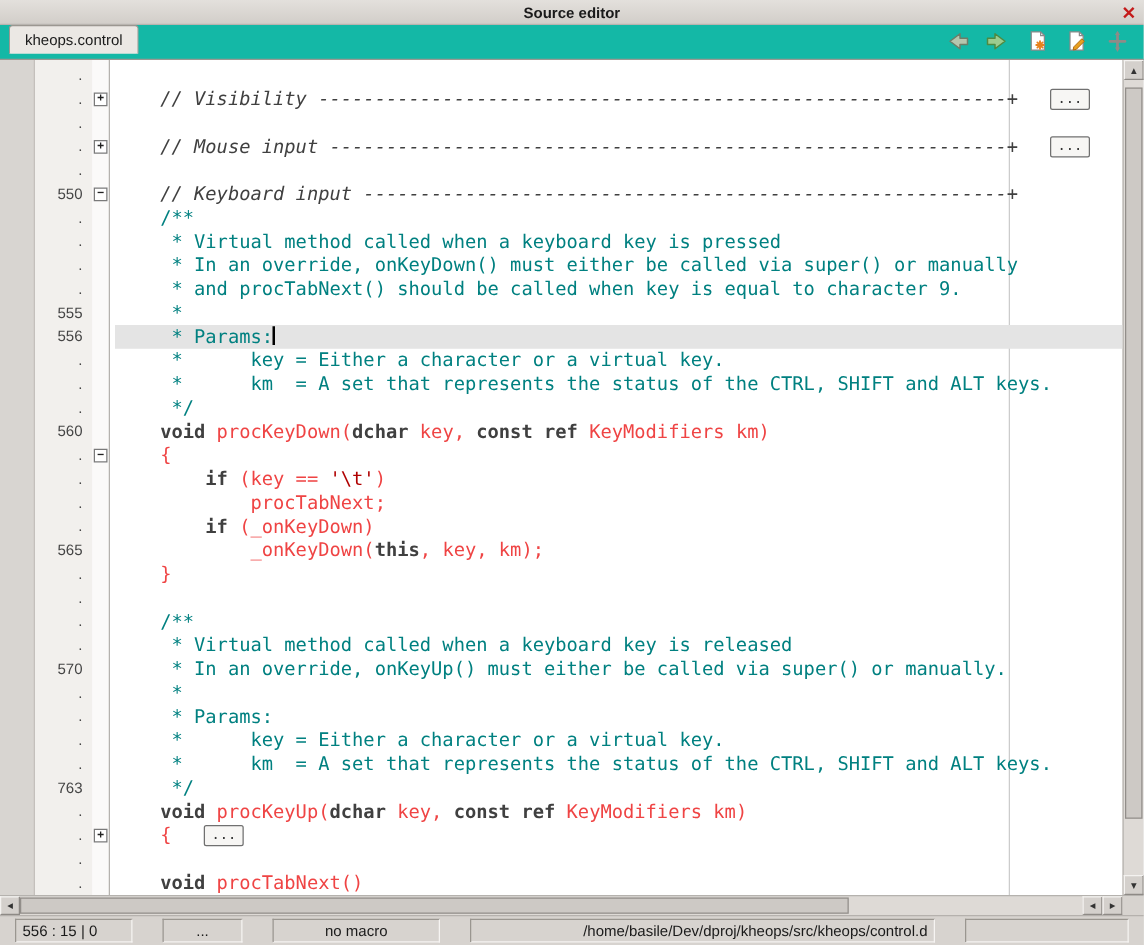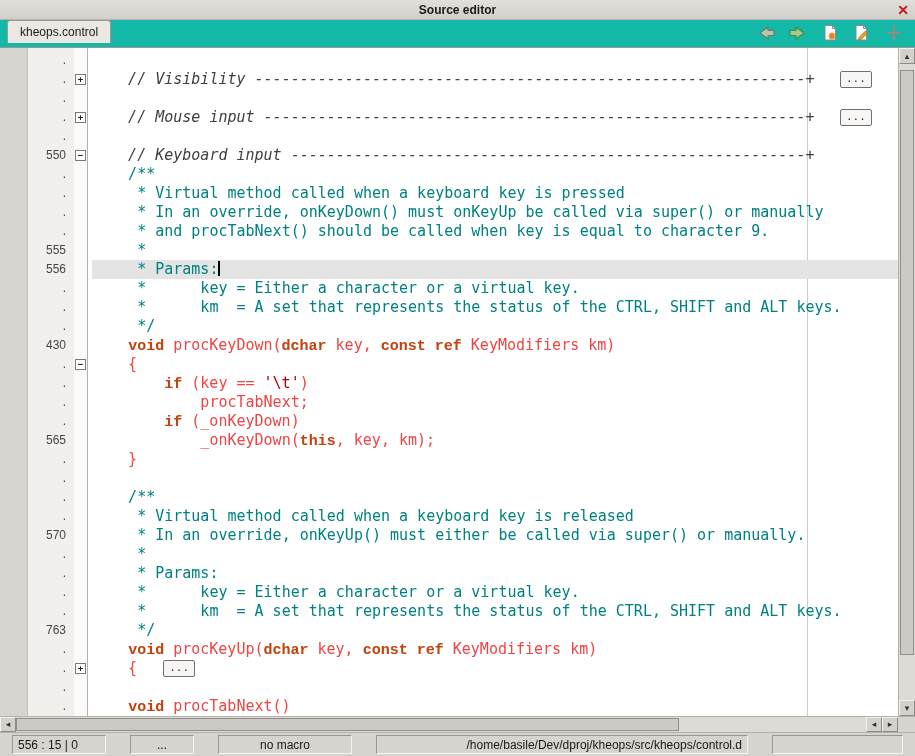--- a/index.html
+++ b/index.html
@@ -24,21 +24,21 @@
   .gutter-row{height:19px;line-height:19px;padding-right:8px;}
   .fold-margin{flex:0 0 14px;background:#fbfaf9;border-right:1px solid #b5b2ae;box-sizing:border-box;padding-top:3px;}
   .fold-row{height:19px;position:relative;}
   .fold-marker{position:absolute;left:1px;top:4px;width:9px;height:9px;border:1px solid #7a7a7a;background:#fff;color:#222;font:bold 9px/9px "DejaVu Sans Mono",monospace;text-align:center;box-sizing:content-box;}
   .code-area{flex:1 1 auto;position:relative;padding:3px 0 0 4px;box-sizing:border-box;overflow:hidden;font:15px/19px "DejaVu Sans Mono",monospace;color:#000;}
   .margin-line{position:absolute;left:719px;top:0;bottom:0;width:1px;background:#ccc;z-index:0;}
   .code-line{height:19px;white-space:pre;position:relative;z-index:1;}
   .code-line.current{background:#e4e4e4;}
   .tok-c{color:#404040;font-style:italic;}
   .tok-d{color:#008080;}
-  .tok-k{color:#c2410c;font-weight:bold;font-family:Liberation Mono, monospace;}
+  .tok-k{color:#404040;font-weight:bold;}
   .tok-s{color:#b00000;}
   .tok-t{color:#ef4444;}
   .caret{display:inline-block;width:2px;height:15px;background:#000;vertical-align:-2px;}
   .foldbox{display:inline-block;border:1px solid #707070;border-radius:2px;background:#f7f6f4;color:#333;font:11px/11px "DejaVu Sans Mono",monospace;padding:1px 5px 3px;vertical-align:2px;}
   .foldbox.right{position:absolute;left:748px;top:1px;}
   .foldbox.inline{margin-left:26px;}
 
   
   .vscroll{flex:0 0 17px;display:flex;flex-direction:column;background:#dedad6;border-left:1px solid #b5b2ae;box-sizing:border-box;}
   .sbtn{flex:0 0 16px;background:#d4d0cc;border:1px solid;border-color:#f4f2f0 #8e8a86 #8e8a86 #f4f2f0;box-sizing:border-box;font-size:9px;line-height:14px;text-align:center;color:#333;}
@@ -125,21 +125,21 @@
         <div class="gutter-row">550</div>
         <div class="gutter-row">.</div>
         <div class="gutter-row">.</div>
         <div class="gutter-row">.</div>
         <div class="gutter-row">.</div>
         <div class="gutter-row">555</div>
         <div class="gutter-row">556</div>
         <div class="gutter-row">.</div>
         <div class="gutter-row">.</div>
         <div class="gutter-row">.</div>
-        <div class="gutter-row">430</div>
+        <div class="gutter-row">560</div>
         <div class="gutter-row">.</div>
         <div class="gutter-row">.</div>
         <div class="gutter-row">.</div>
         <div class="gutter-row">.</div>
         <div class="gutter-row">565</div>
         <div class="gutter-row">.</div>
         <div class="gutter-row">.</div>
         <div class="gutter-row">.</div>
         <div class="gutter-row">.</div>
         <div class="gutter-row">570</div>
@@ -203,21 +203,21 @@
     <div class="code-area">
       <div class="margin-line"></div>
     <div class="code-line"></div>
         <div class="code-line"><span class="tok-c">    // Visibility -------------------------------------------------------------+</span><span class="foldbox right">...</span></div>
         <div class="code-line"></div>
         <div class="code-line"><span class="tok-c">    // Mouse input ------------------------------------------------------------+</span><span class="foldbox right">...</span></div>
         <div class="code-line"></div>
         <div class="code-line"><span class="tok-c">    // Keyboard input ---------------------------------------------------------+</span></div>
         <div class="code-line"><span class="tok-d">    /**</span></div>
         <div class="code-line"><span class="tok-d">     * Virtual method called when a keyboard key is pressed</span></div>
-        <div class="code-line"><span class="tok-d">     * In an override, onKeyDown() must onKeyUp be called via super() or manually</span></div>
+        <div class="code-line"><span class="tok-d">     * In an override, onKeyDown() must either be called via super() or manually</span></div>
         <div class="code-line"><span class="tok-d">     * and procTabNext() should be called when key is equal to character 9.</span></div>
         <div class="code-line"><span class="tok-d">     *</span></div>
         <div class="code-line current"><span class="tok-d">     * Params:</span><span class="caret"></span></div>
         <div class="code-line"><span class="tok-d">     *      key = Either a character or a virtual key.</span></div>
         <div class="code-line"><span class="tok-d">     *      km  = A set that represents the status of the CTRL, SHIFT and ALT keys.</span></div>
         <div class="code-line"><span class="tok-d">     */</span></div>
         <div class="code-line"><span class="tok-t">    </span><span class="tok-k">void</span><span class="tok-t"> procKeyDown(</span><span class="tok-k">dchar</span><span class="tok-t"> key, </span><span class="tok-k">const</span><span class="tok-t"> </span><span class="tok-k">ref</span><span class="tok-t"> KeyModifiers km)</span></div>
         <div class="code-line"><span class="tok-t">    {</span></div>
         <div class="code-line"><span class="tok-t">        </span><span class="tok-k">if</span><span class="tok-t"> (key == </span><span class="tok-s">'\t'</span><span class="tok-t">)</span></div>
         <div class="code-line"><span class="tok-t">            procTabNext;</span></div>

